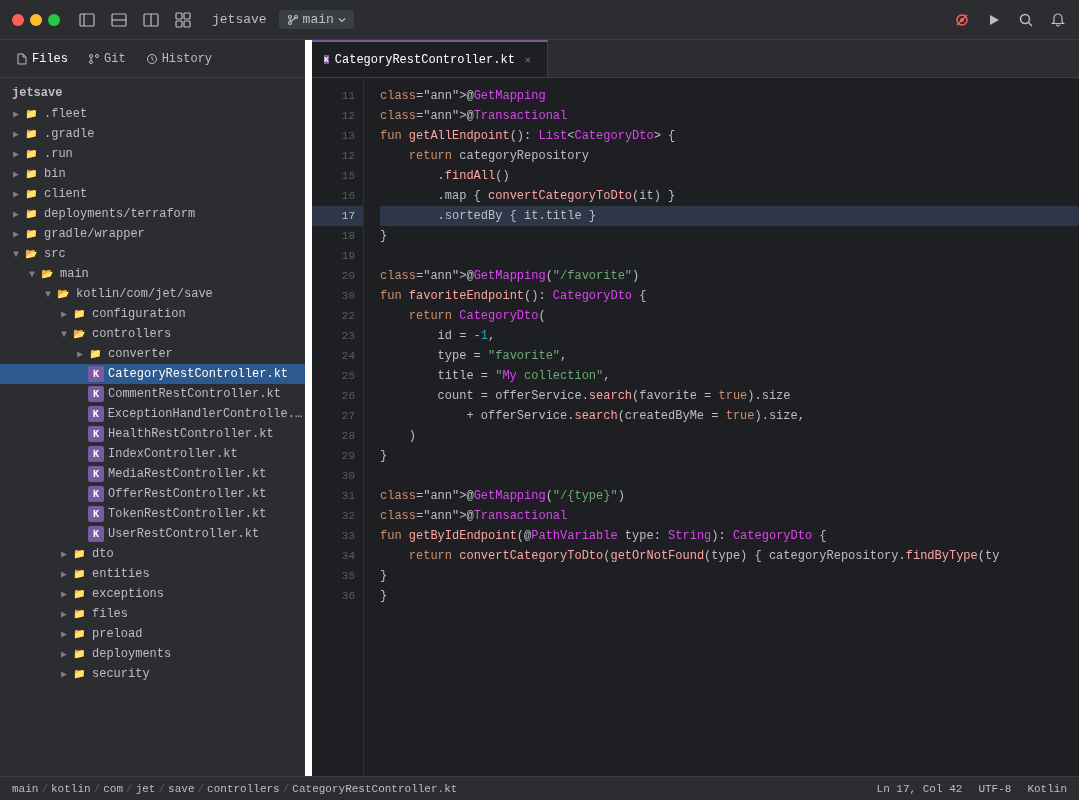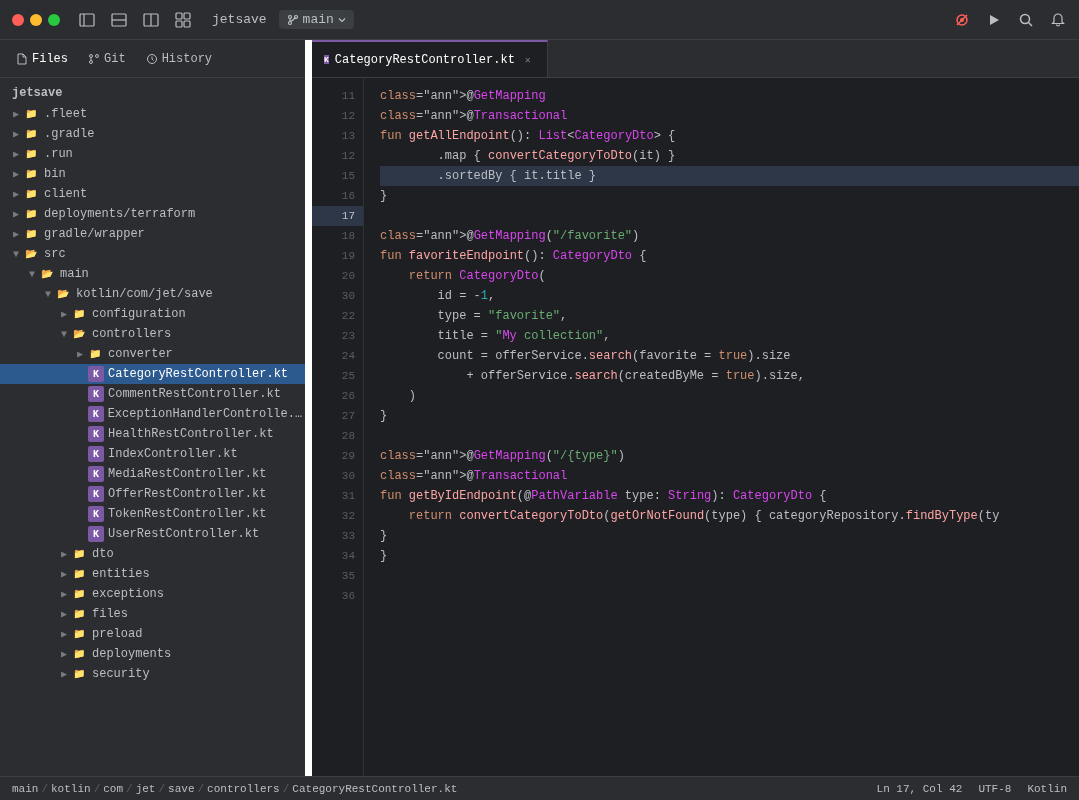--- a/index.html
+++ b/index.html
@@ -586,20 +586,22 @@
           <span class="line-number">32</span>
           <span class="line-number">33</span>
           <span class="line-number">34</span>
           <span class="line-number">35</span>
           <span class="line-number">36</span>
         </div>
       <div class="code-area" id="code-container">
           <div class="code-line"><span <span="" class="kw">class</span>="ann"&gt;@<span class="type">GetMapping</span></div>
           <div class="code-line"><span <span="" class="kw">class</span>="ann"&gt;@<span class="type">Transactional</span></div>
           <div class="code-line"><span class="kw">fun</span> <span class="fn">getAllEndpoint</span>(): <span class="type">List</span>&lt;<span class="type">CategoryDto</span>&gt; {</div>
+          <div class="code-line">    <span class="kw">return</span> categoryRepository</div>
+          <div class="code-line">        .<span class="fn">findAll</span>()</div>
           <div class="code-line">        .map { <span class="fn">convertCategoryToDto</span>(it) }</div>
           <div class="code-line highlighted-line">        .sortedBy { it.title }</div>
           <div class="code-line">}</div>
           <div class="code-line">&nbsp;</div>
           <div class="code-line"><span <span="" class="kw">class</span>="ann"&gt;@<span class="type">GetMapping</span>(<span class="str">"/favorite"</span>)</div>
           <div class="code-line"><span class="kw">fun</span> <span class="fn">favoriteEndpoint</span>(): <span class="type">CategoryDto</span> {</div>
           <div class="code-line">    <span class="kw">return</span> <span class="type">CategoryDto</span>(</div>
           <div class="code-line">        id = -<span class="num">1</span>,</div>
           <div class="code-line">        type = <span class="str">"favorite"</span>,</div>
           <div class="code-line">        title = <span class="str">"<span class="type">My</span> collection"</span>,</div>

